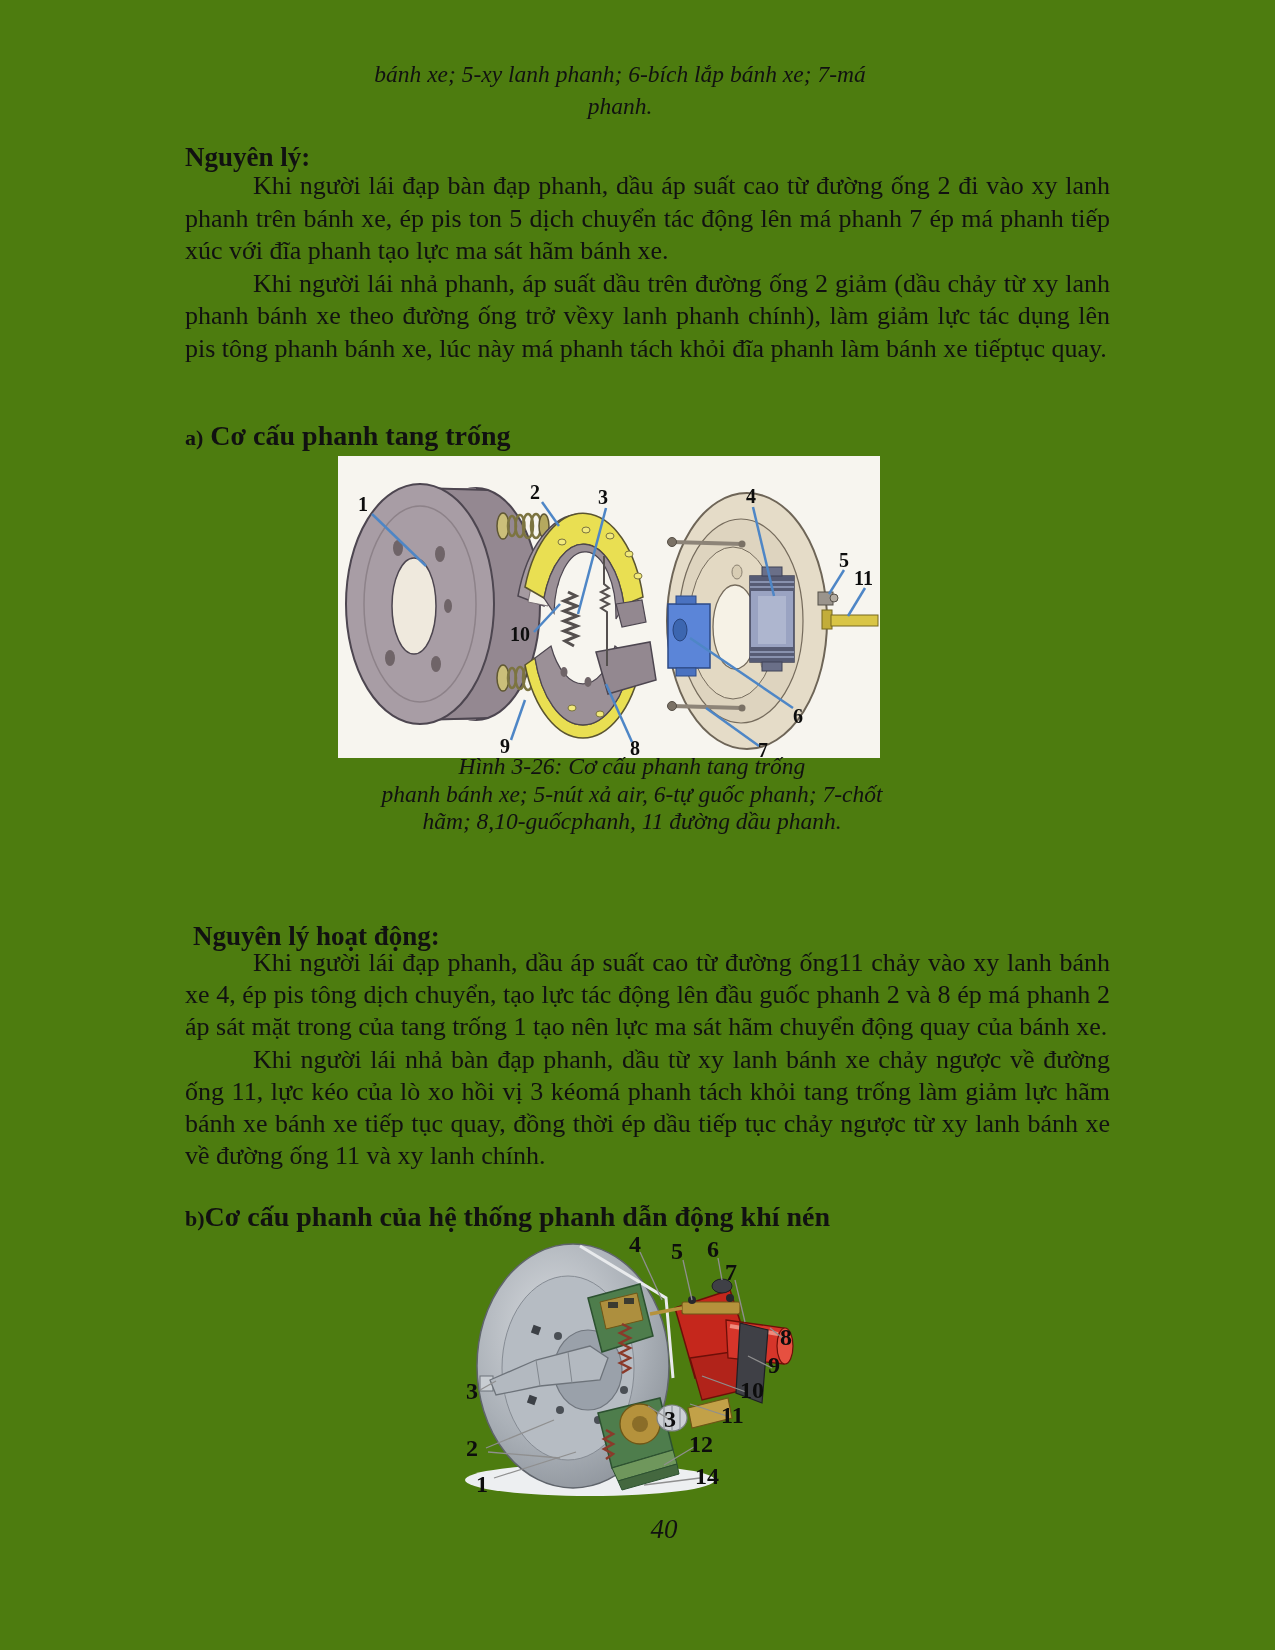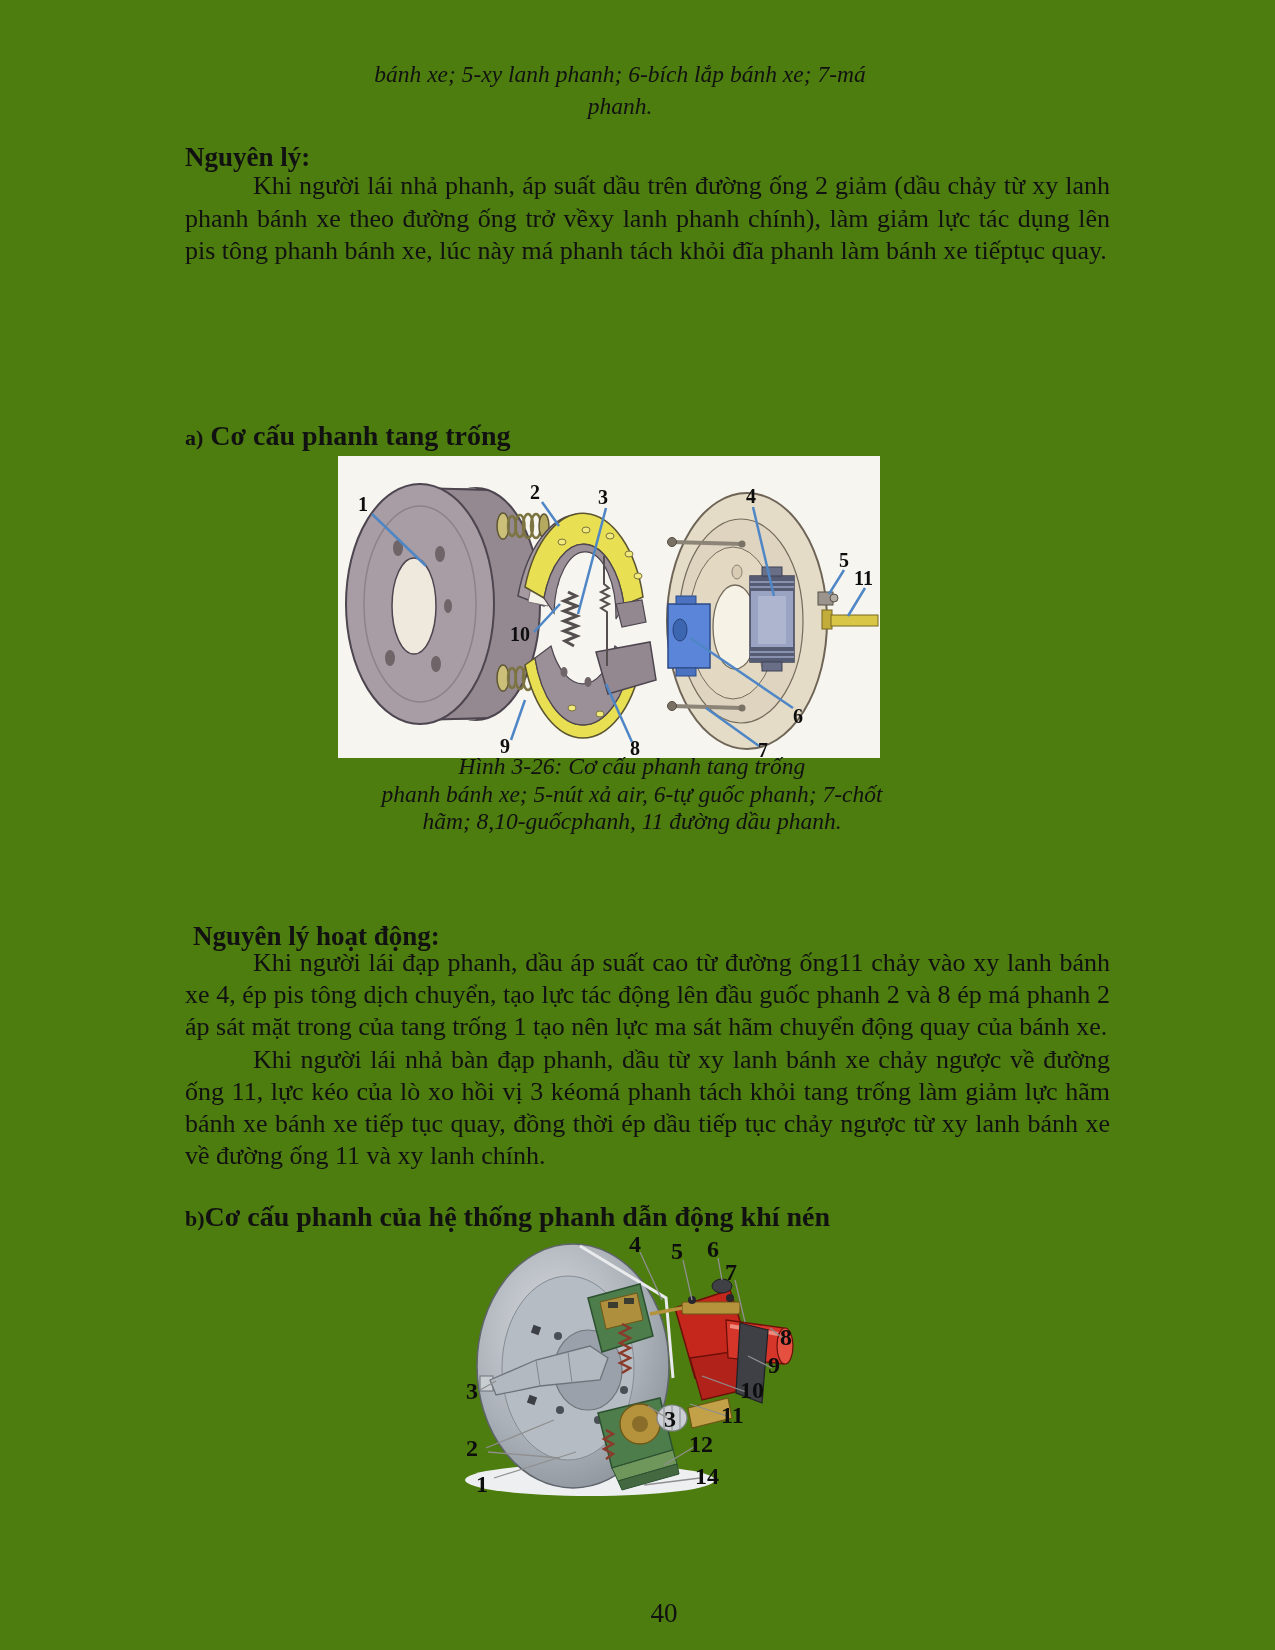--- a/index.html
+++ b/index.html
@@ -27,20 +27,21 @@
 <div class="page">
 
   <div class="abs top-caption" style="left:280px;top:58px;width:680px;">
     <div>bánh xe; 5-xy lanh phanh; 6-bích lắp bánh xe; 7-má</div>
     <div>phanh.</div>
   </div>
 
   <div class="abs heading" style="left:185px;top:141px;">Nguyên lý:</div>
 
   <div class="abs body-text" style="left:185px;top:170px;width:925px;">
+    <p>Khi người lái đạp bàn đạp phanh, dầu áp suất cao từ đường ống 2 đi vào xy lanh phanh trên bánh xe, ép pis ton 5 dịch chuyển tác động lên má phanh 7 ép má phanh tiếp xúc với đĩa phanh tạo lực ma sát hãm bánh xe.</p>
     <p>Khi người lái nhả phanh, áp suất dầu trên đường ống 2 giảm (dầu chảy từ xy lanh phanh bánh xe theo đường ống trở vềxy lanh phanh chính), làm giảm lực tác dụng lên pis tông phanh bánh xe, lúc này má phanh tách khỏi đĩa phanh làm bánh xe tiếptục quay.</p>
   </div>
 
   <div class="abs heading" style="left:185px;top:420px;font-size:28px;">
     <span class="marker">a)</span>
     <span>Cơ cấu phanh tang trống</span>
   </div>
 
   <div class="fig fig1" style="left:338px;top:456px;width:542px;height:302px;">
     <svg width="542" height="302" viewBox="0 0 542 302">
@@ -290,15 +291,15 @@
     <span class="num" style="left:285px;top:32px;">7</span>
     <span class="num" style="left:340px;top:97px;">8</span>
     <span class="num" style="left:328px;top:125px;">9</span>
     <span class="num" style="left:300px;top:150px;">10</span>
     <span class="num" style="left:281px;top:175px;">11</span>
     <span class="num" style="left:249px;top:204px;">12</span>
     <span class="num" style="left:224px;top:179px;">3</span>
     <span class="num" style="left:255px;top:236px;">14</span>
   </div>
 
-  <div class="abs page-number" style="left:204px;top:1598px;width:920px;">40</div>
+  <div class="abs page-number" style="left:204px;top:1514px;width:920px;font-style:italic;">40</div>
 
 </div>
 
 </body></html>

